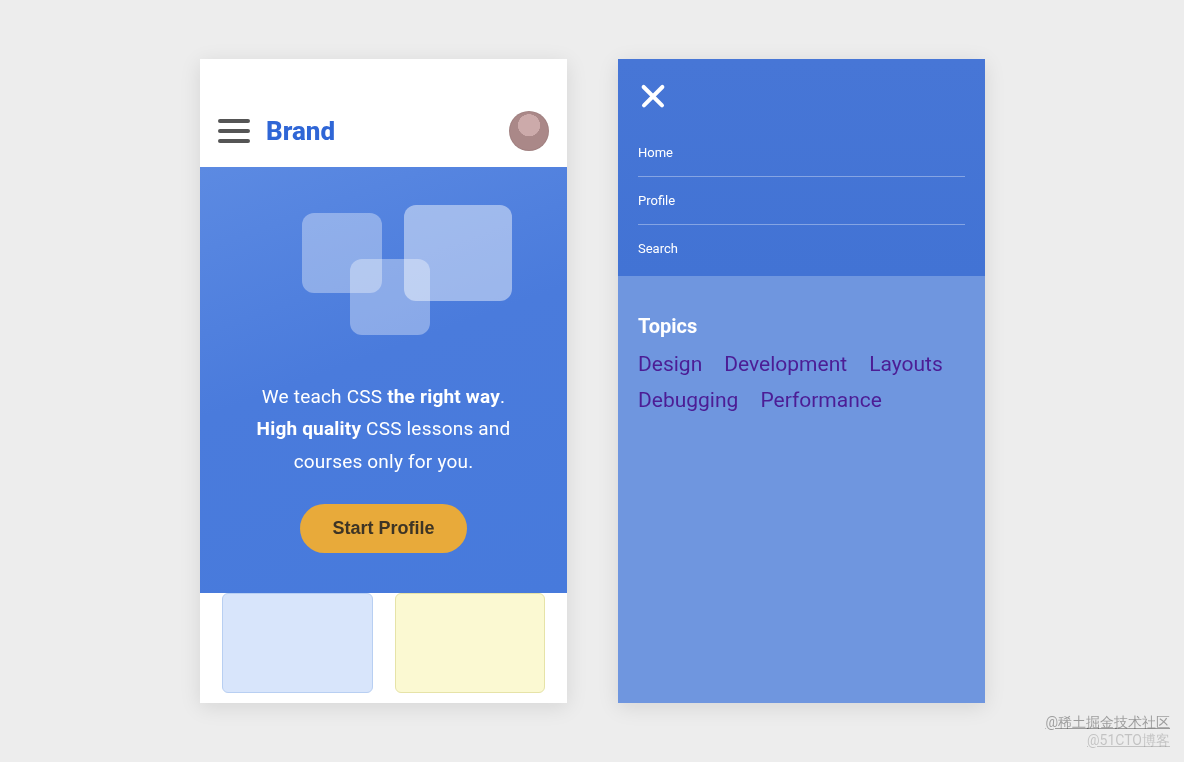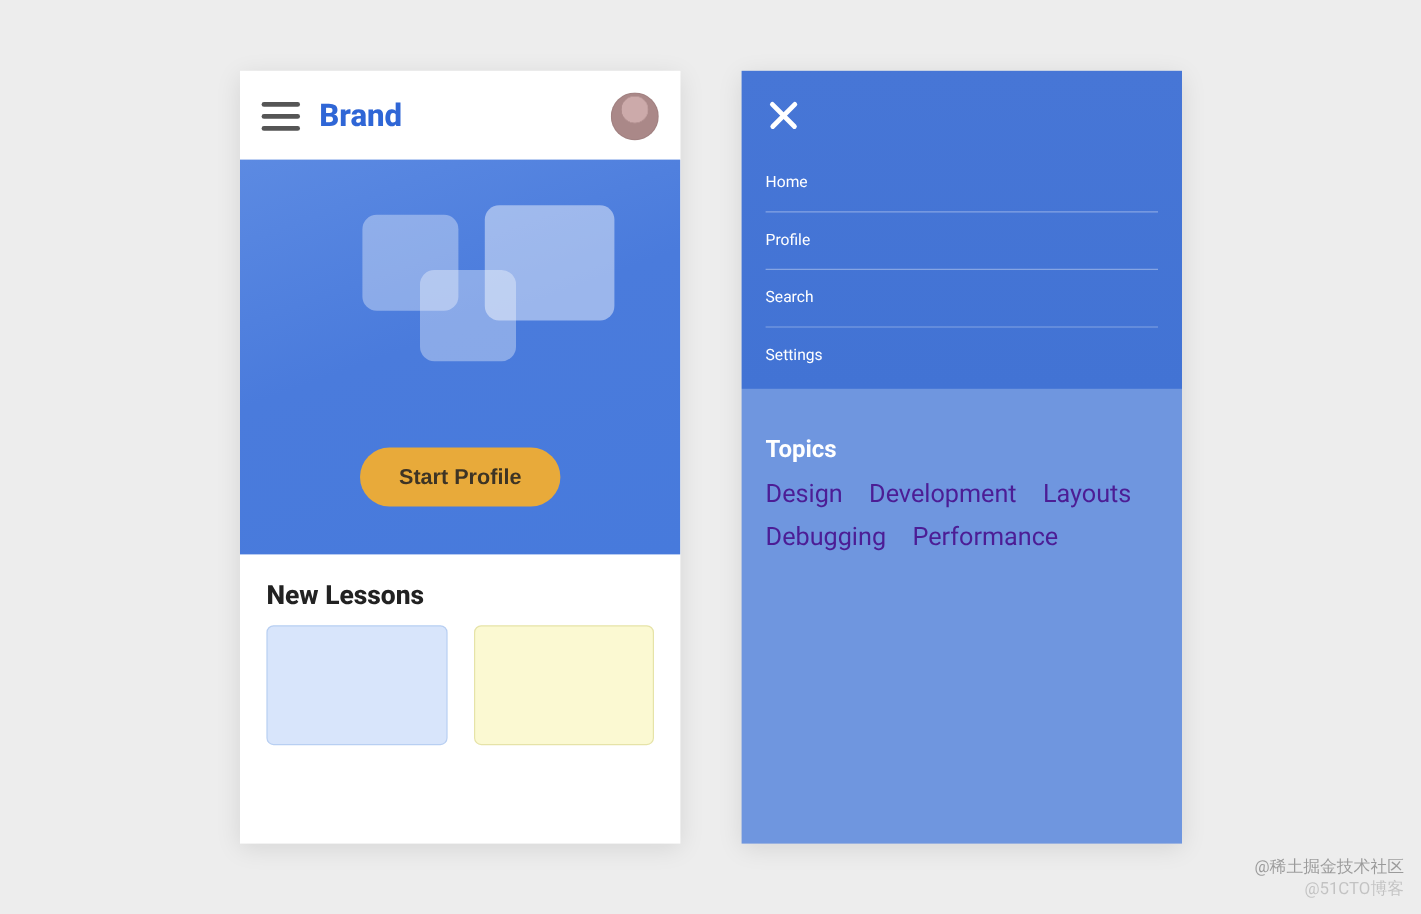--- a/index.html
+++ b/index.html
@@ -22,20 +22,21 @@
   }
   .phone-left { left: 200px; }
   .phone-right { left: 618px; }
 
   
   .header {
     display: flex;
     align-items: center;
     padding: 18px 18px 16px 18px;
     background: #fff;
+    margin-top: 34px;
   }
   .hamburger {
     width: 32px;
     height: 24px;
     display: flex;
     flex-direction: column;
     justify-content: space-between;
     cursor: pointer;
   }
   .hamburger span {
@@ -166,20 +167,21 @@
     font-size: 21px;
     color: #4c1d95;
     cursor: pointer;
   }
 
   .watermark {
     position: absolute;
     right: 14px;
     font-size: 14px;
     color: rgba(0,0,0,0.35);
+    text-decoration: underline;
   }
   .wm1 { bottom: 30px; }
   .wm2 { bottom: 12px; color: rgba(0,0,0,0.18); }
 </style>
 </head>
 <body>
 
 <div class="phone phone-left">
   <div class="header">
     <div class="hamburger">
@@ -190,38 +192,42 @@
     <div class="brand">Brand</div>
     <div class="avatar"></div>
   </div>
 
   <div class="hero">
     <div class="squares">
       <div class="sq sq1"></div>
       <div class="sq sq2"></div>
       <div class="sq sq3"></div>
     </div>
+    <p>
+      <span>We teach CSS </span><span class="bold">the right way</span><span>.</span>
+    </p>
+    <p>
+      <span class="bold">High quality</span><span> CSS lessons and courses only for you.</span>
+    </p>
     <button class="cta">Start Profile</button>
   </div>
 
-  <div class="section-title">New Lessons</div>
   <div class="lessons">
     <div class="lesson-card lc1"></div>
     <div class="lesson-card lc2"></div>
   </div>
 </div>
 
 <div class="phone phone-right">
   <div class="nav-top">
     <div class="close-icon"></div>
     <ul class="nav-list">
       <li class="nav-item">Home</li>
       <li class="nav-item">Profile</li>
       <li class="nav-item">Search</li>
-      <li class="nav-item">Settings</li>
     </ul>
   </div>
   <div class="topics-section">
     <div class="topics-title">Topics</div>
     <div class="topic-tags">
       <span class="topic-tag">Design</span>
       <span class="topic-tag">Development</span>
       <span class="topic-tag">Layouts</span>
       <span class="topic-tag">Debugging</span>
       <span class="topic-tag">Performance</span>

